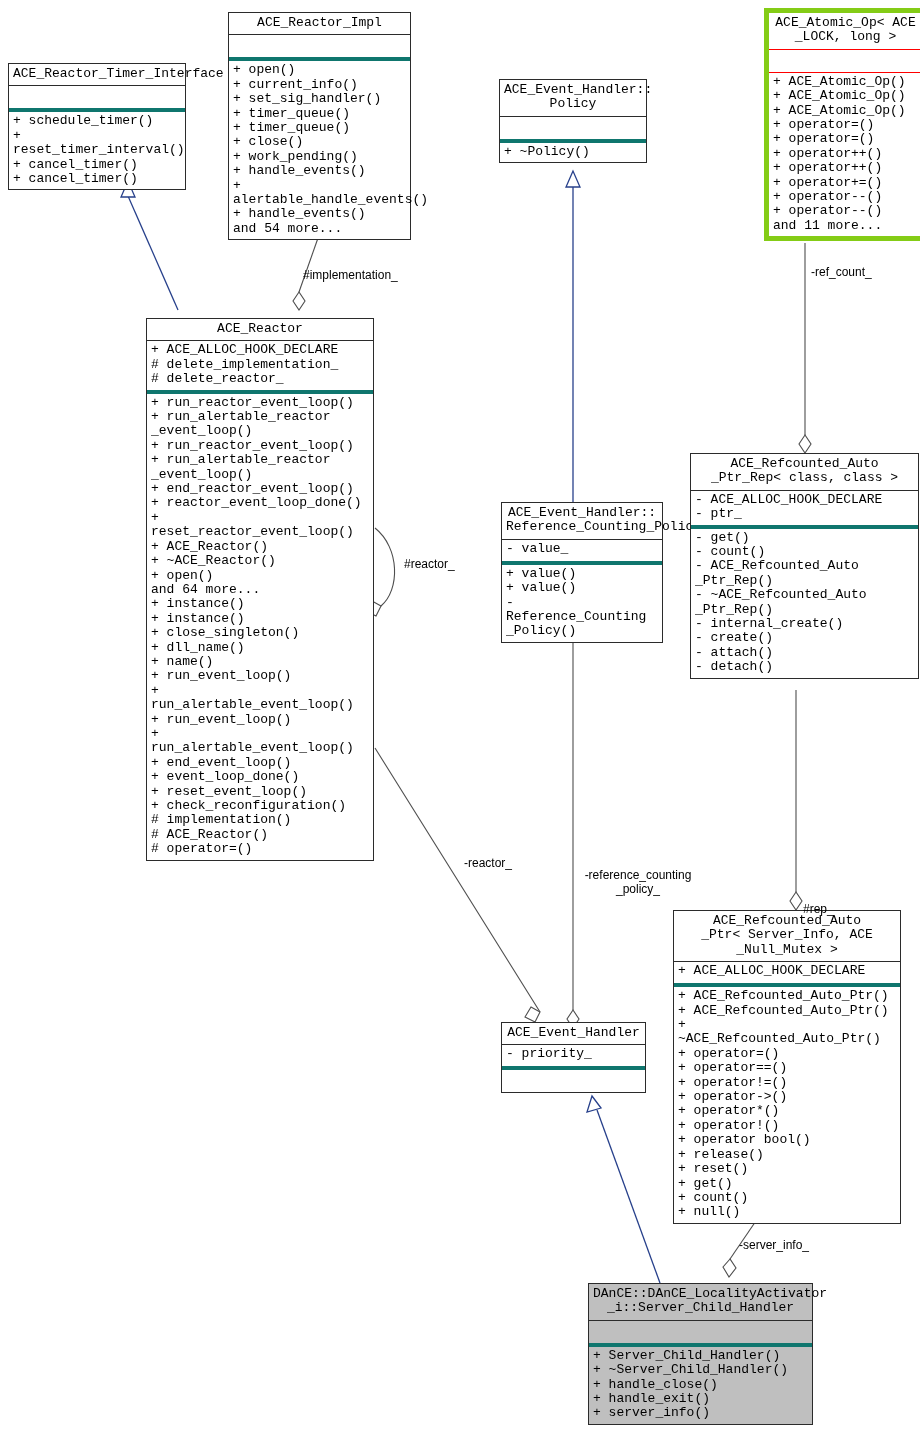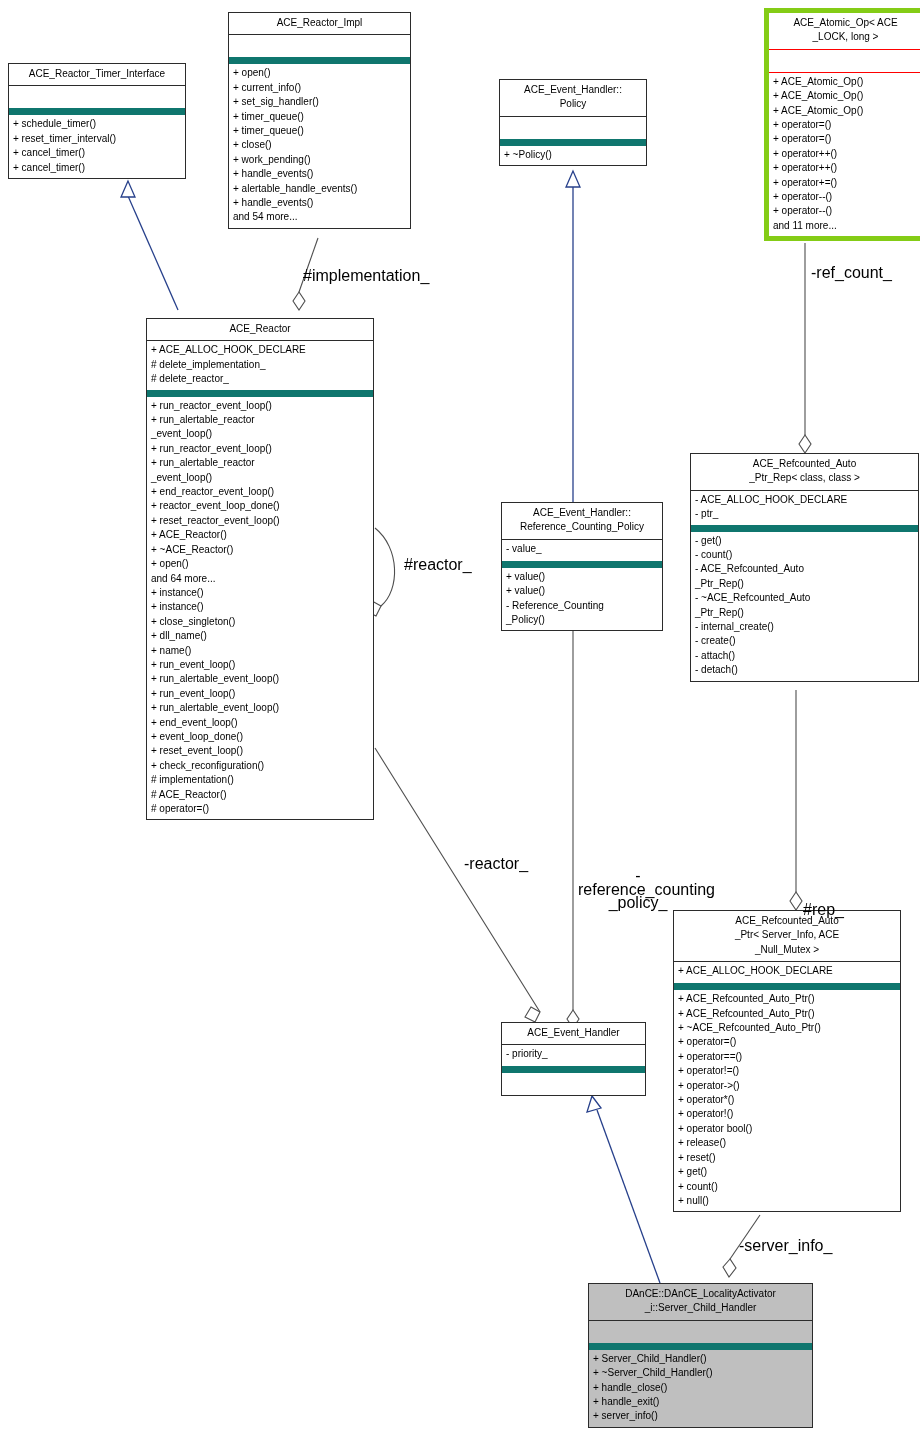--- a/index.html
+++ b/index.html
@@ -22,60 +22,61 @@
     left: 0;
     top: 0;
     width: 920px;
     height: 1437px;
   }
   .node {
     position: absolute;
     box-sizing: border-box;
     border: 1px solid #2b2b2b;
     background: #ffffff;
-    font-size: 10px;
+    font-size: 13px;
     line-height: 14.4px;
     color: #000000;
     z-index: 5;
+    font-family: Liberation Mono, monospace;
   }
   .node.highlight {
     background: #bfbfbf;
   }
   .node.redborder {
     border: 5px solid #84cc16;
     margin-left: 42px;
   }
   .node .title {
     text-align: center;
     padding: 3px 4px 4px 4px;
     border-bottom: 1px solid #2b2b2b;
     white-space: pre-line;
   }
   .node.redborder .title {
     border-bottom: 1px solid #ff0000;
   }
   .node .attrs {
-    border-bottom: 7px solid #0f766e;
+    border-bottom: 4px solid #0f766e;
     padding: 2px 4px 3px 4px;
     white-space: pre-line;
     min-height: 16px;
   }
   .node.redborder .attrs {
     border-bottom: 1px solid #ff0000;
   }
   .node .attrs.empty {
     min-height: 17px;
   }
   .node .ops {
     padding: 2px 4px 3px 4px;
     white-space: pre-line;
   }
   .edge-label {
     position: absolute;
-    font-size: 16px;
+    font-size: 12px;
     line-height: 13.5px;
     color: #000000;
     white-space: pre-line;
     z-index: 6;
   }
   .edge-label.center { text-align: center; }
 </style>
 </head>
 <body>
 

